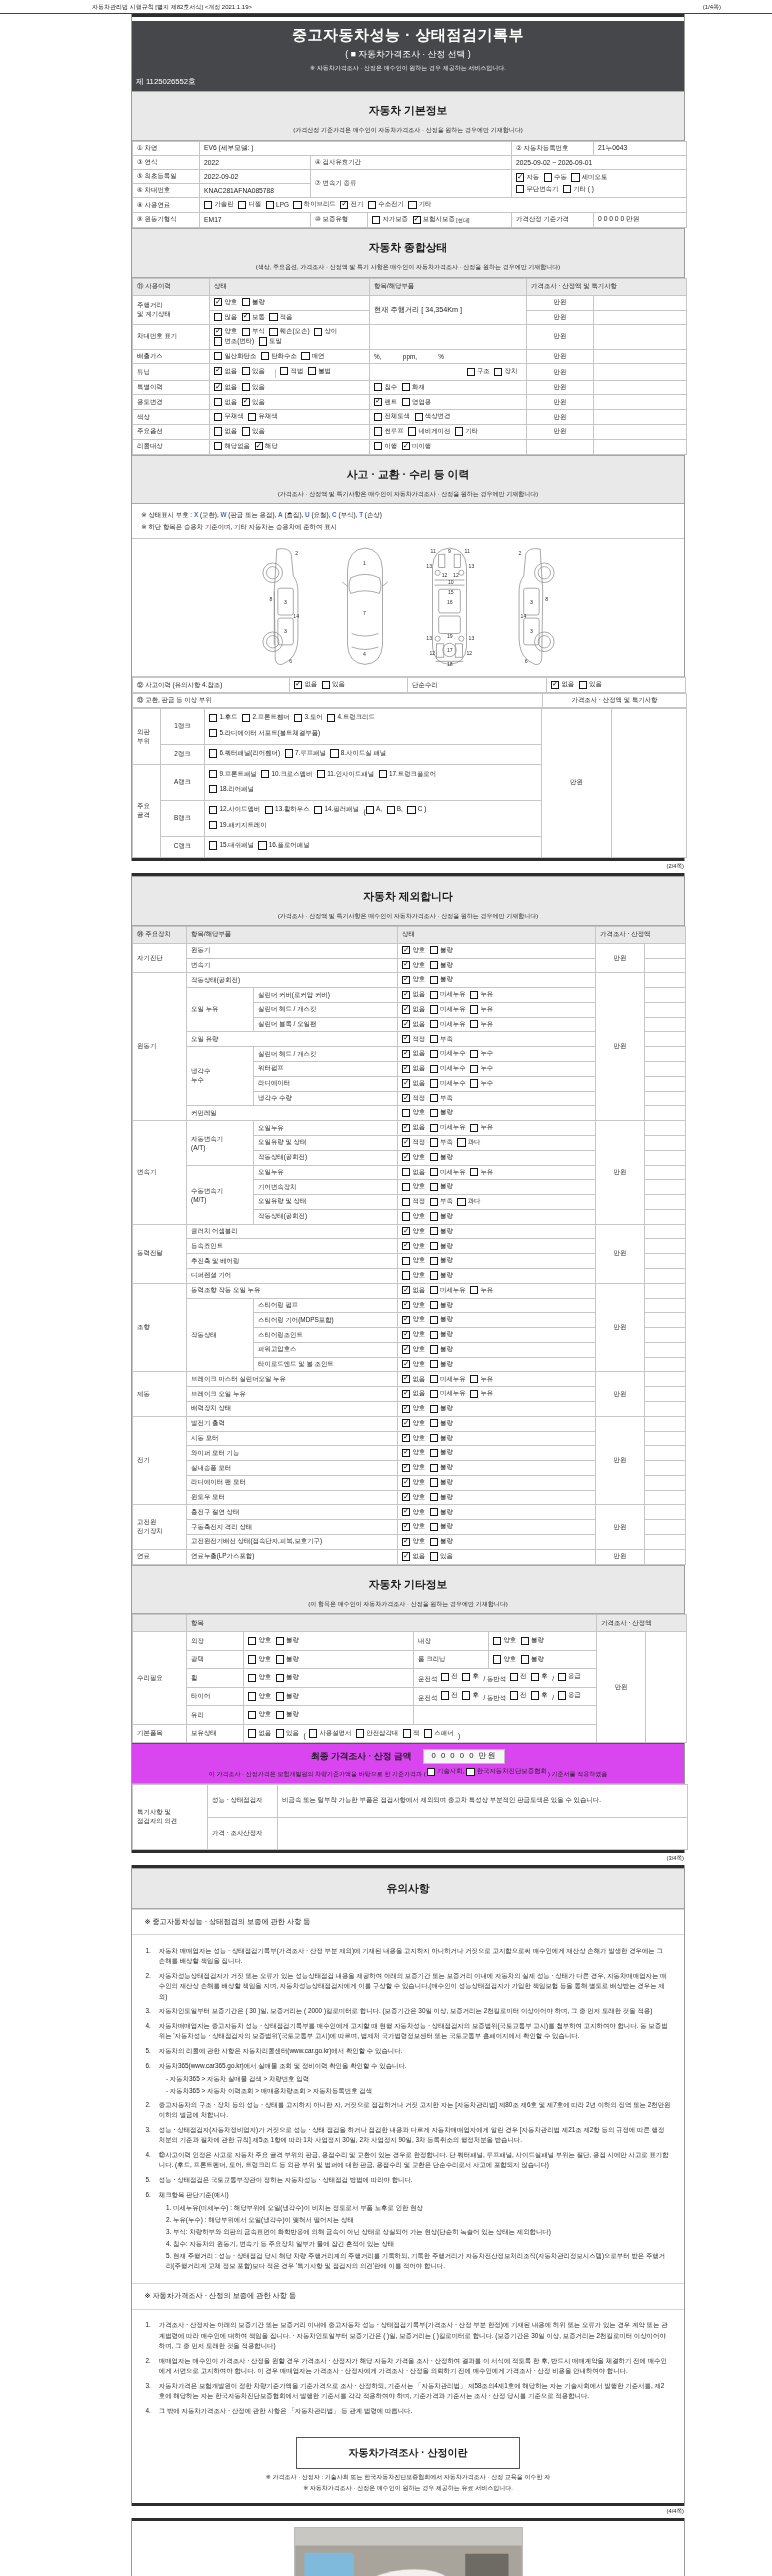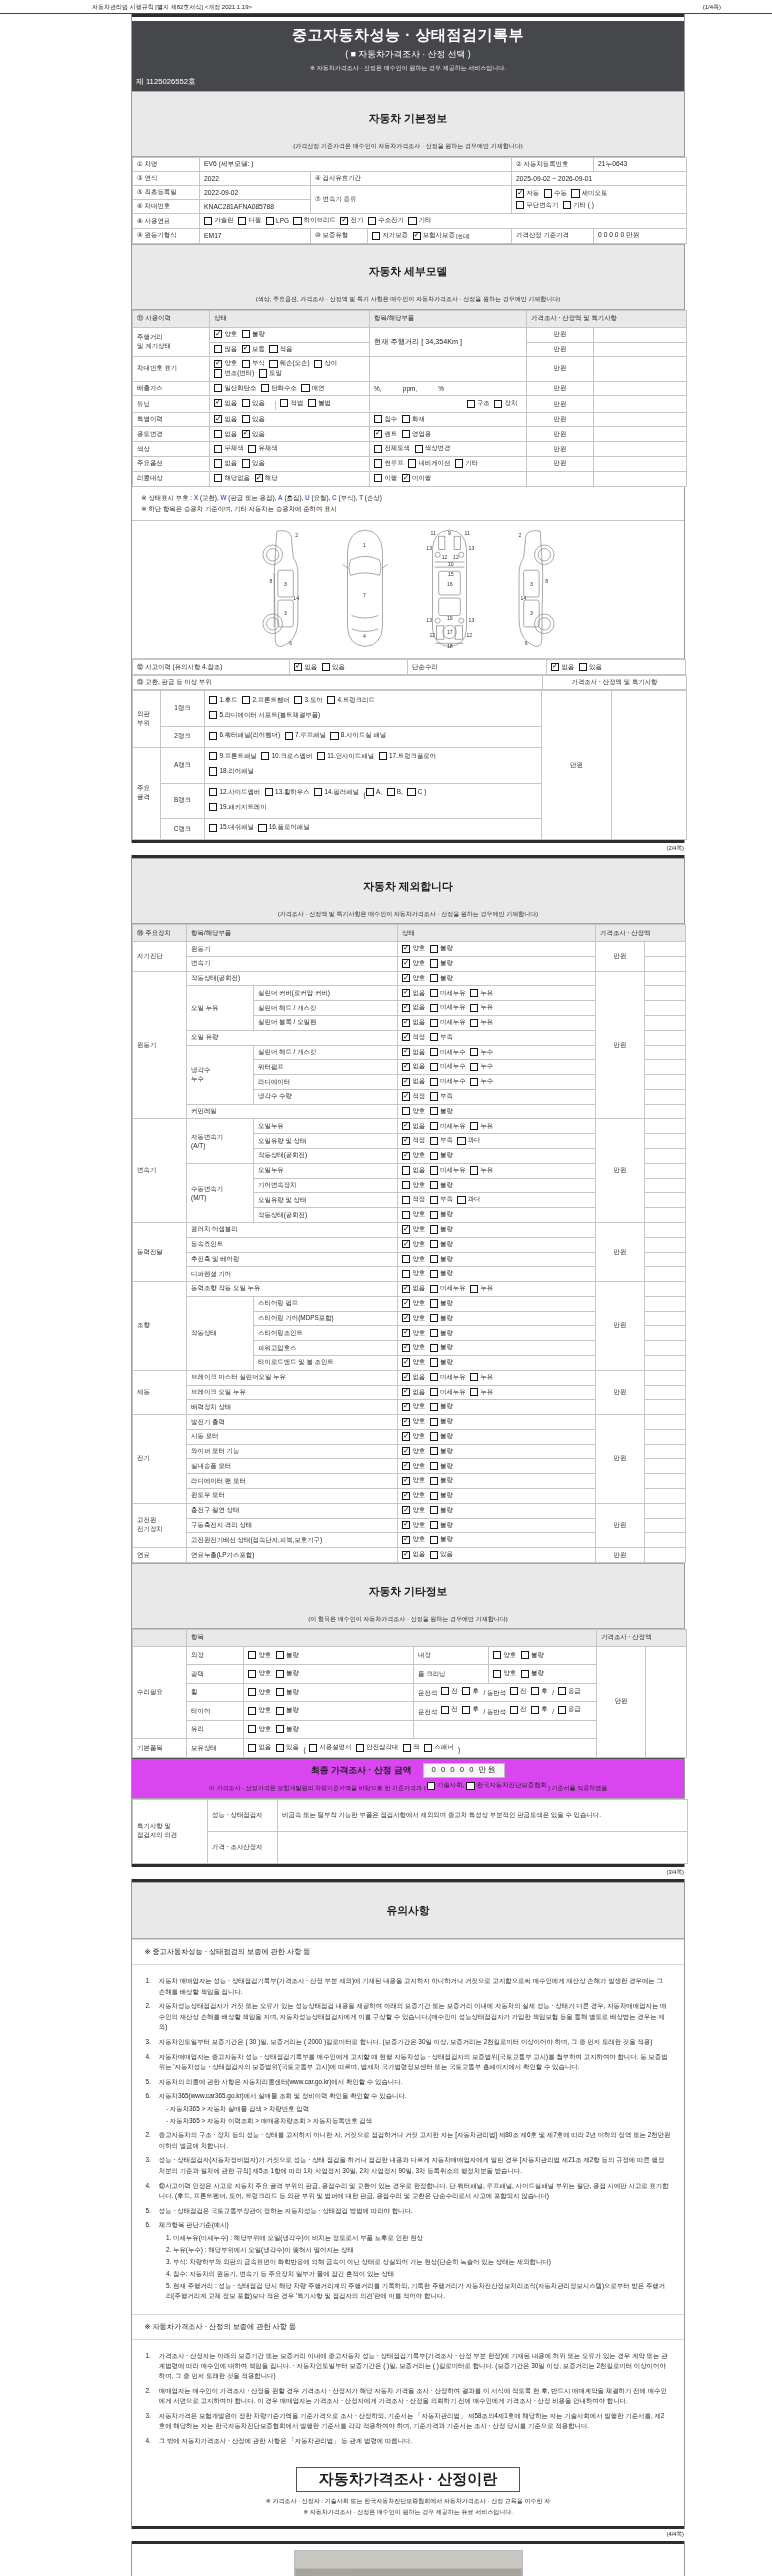--- a/index.html
+++ b/index.html
@@ -11,21 +11,21 @@
   .pbar{height:3.1px;background:#2c2d2f;}
   .wstrip{height:4.1px;background:#fff;}
   
   .tblock{background:#46474a;color:#fff;padding:5.2px 0 2.1px;}
   .tb-title{text-align:center;font-size:15px;font-weight:bold;letter-spacing:0.5px;}
   .tb-sub{text-align:center;font-size:8.8px;margin-top:3.6px;}
   .tb-note{text-align:center;font-size:6px;margin-top:2.6px;color:#f0f0f0;}
   .tb-docno{font-size:7.7px;font-weight:normal;padding:4.6px 0 1.5px 4.1px;}
   
   .shead{background:#e9e9e9;border-top:0.5px solid #a8a8a8;border-bottom:0.5px solid #a8a8a8;text-align:center;padding:4.6px 0 4.1px;}
-  .shead h2{margin:16px;font-size:10.8px;font-weight:bold;}
+  .shead h2{margin:8px;font-size:10.8px;font-weight:bold;}
   .snote{font-size:6px;margin-top:2.6px;}
   
   table{border-collapse:collapse;width:100%;table-layout:fixed;}
   td{border:0.5px solid #c6c6c6;font-size:6.4px;padding:2.1px 4.1px;vertical-align:middle;background:#fff;word-break:break-all;}
   .colhead td{background:#e9e9e9;padding:3.6px 4.1px;}
   .flbl{font-size:6.4px;background:#fff;}
   .fval{font-size:6.7px;}
   .tl{text-align:left;}
   .tc{text-align:center;}
   .glbl{text-align:left;font-size:6.4px;}
@@ -54,21 +54,21 @@
   .fp-note{font-size:6px;margin-top:3.6px;font-weight:normal;}
   .fp-note .ck{margin:0 1px;}
   .otext{height:27px;}
   
   .nheading{font-size:7.2px;padding:7.2px 12.4px;border-bottom:0.5px solid #d5d5d5;border-top:0.5px solid #d5d5d5;}
   .nitems{padding:6.2px 13.4px 8.2px;}
   .ni{display:flex;margin:4.6px 0;}
   .nn{width:13.4px;flex:none;font-size:6.4px;line-height:1.6;}
   .nt{font-size:6.4px;line-height:1.6;}
   .ns{margin-top:2.1px;padding-left:7.2px;font-size:6.4px;line-height:1.55;}
-  .nbox{width:222px;margin:8.2px auto 4.1px;border:1px solid #555;text-align:center;font-size:15px;font-weight:bold;padding:2px 0;}
+  .nbox{width:222px;margin:8.2px auto 4.1px;border:1px solid #555;text-align:center;font-size:10px;font-weight:bold;padding:8px 0;}
   .nbn{text-align:center;font-size:6px;margin:2.1px 0;}
   .notice-wrap{padding-bottom:7.2px;}
   
   .photo{display:block;margin:6.2px auto;border:0.5px solid #bbb;}
 </style>
 </head>
 <body>
 
 <div class="lawline">
   <span>자동차관리법 시행규칙 [별지 제82호서식] &lt;개정 2021.1.19&gt;</span>
@@ -179,21 +179,21 @@
                 <span class="ckl">보험사보증</span>
                 <span class="cks">[현대]</span>
               </span></td>
         <td class="flbl">가격산정 기준가격</td>
         <td class="fval"><span>0 0 0 0 0</span> <span>만원</span></td>
       </tr>
     </tbody>
       </table>
 
     <div class="shead">
-      <h2>자동차 세부모델</h2>
+      <h2>자동차 종합상태</h2>
       <div class="snote">(색상, 주요옵션, 가격조사 · 산정액 및 특기 사항은 매수인이 자동차가격조사 · 산정을 원하는 경우에만 기재합니다)</div>
     </div>
 
     <table>
       <colgroup>
           <col style="width:77px">
           <col style="width:160px">
           <col style="width:157px">
           <col style="width:67px">
           <col style="width:93px">
@@ -396,20 +396,24 @@
               </span><span class="ck">
                 <i class="cb on"></i>
                 <span class="ckl">미이행</span>
               </span></td>
             <td class="pr"></td>
             <td class="tail"></td>
           </tr>
         </tbody>
     </table>
 
+    <div class="shead">
+      <h2>사고 · 교환 · 수리 등 이력</h2>
+      <div class="snote">(가격조사 · 산정액 및 특기사항은 매수인이 자동차가격조사 · 산정을 원하는 경우에만 기재합니다)</div>
+    </div>
 
     <div class="legend">
       <div><span>※ 상태표시 부호 : </span><span id="legend-codes"><span><b style="color:#4a6fc8">X</b> (교환)</span>, <span><b style="color:#4a6fc8">W</b> (판금 또는 용접)</span>, <span><b style="color:#4a6fc8">A</b> (흠집)</span>, <span><b style="color:#4a6fc8">U</b> (요철)</span>, <span><b style="color:#4a6fc8">C</b> (부식)</span>, <span><b style="color:#4a6fc8">T</b> (손상)</span></span></div>
       <div>※ 하단 항목은 승용차 기준이며, 기타 자동차는 승용차에 준하여 표시</div>
     </div>
 
     <div class="diagrams">
 
       <svg width="52" height="121" viewBox="0 0 100 235">
         <g fill="none" stroke="#888" stroke-width="1.4">

